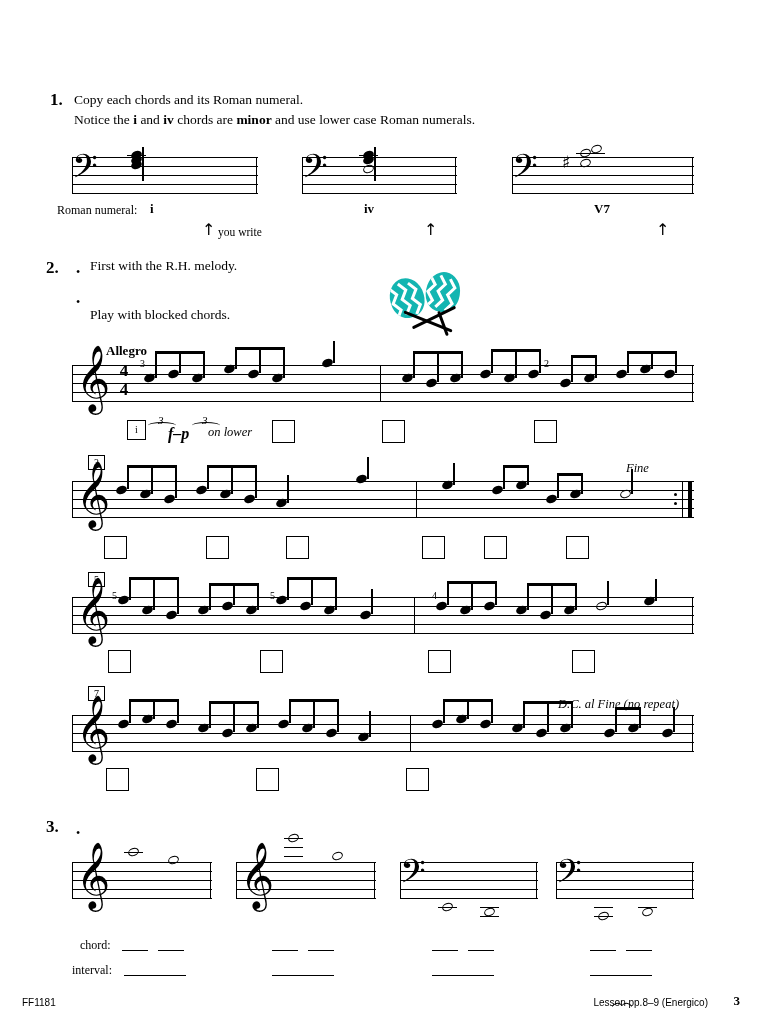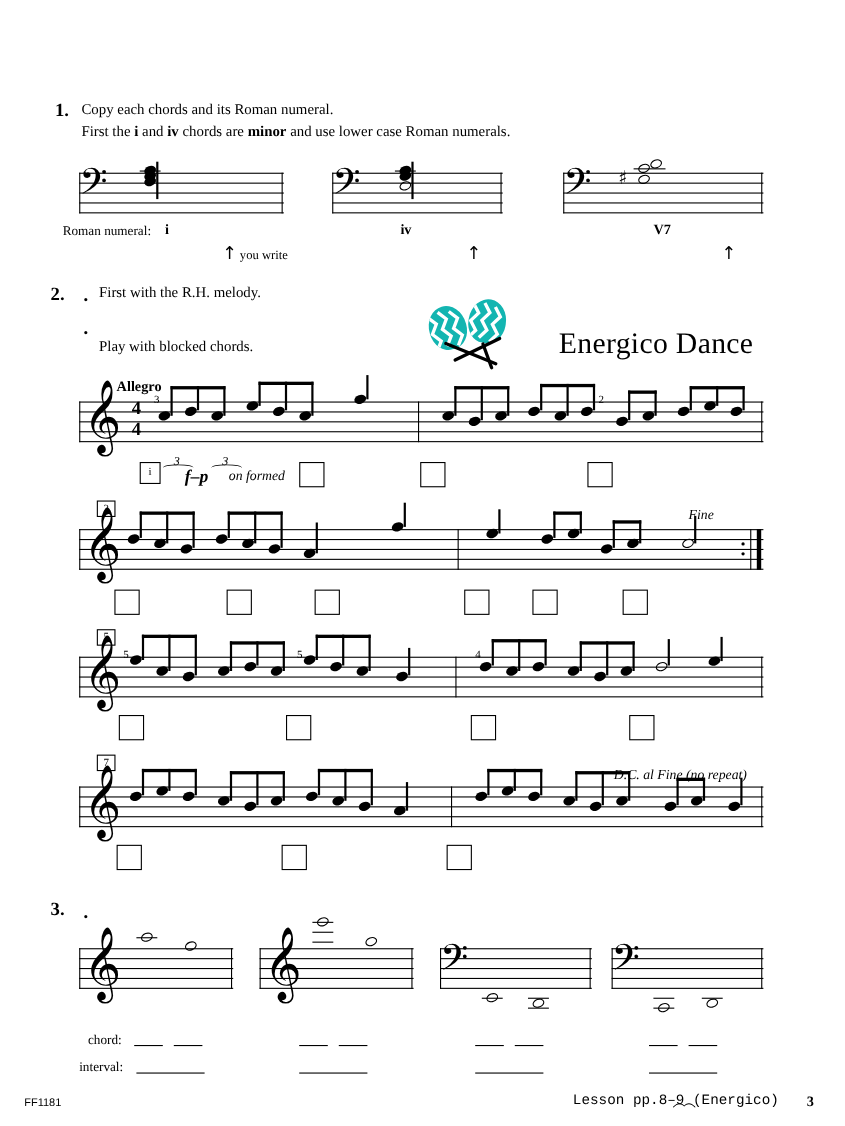--- a/index.html
+++ b/index.html
@@ -242,22 +242,22 @@
     position: absolute;
     left: 22px;
     bottom: 16px;
     font-size: 10px;
     font-family: "Liberation Sans", sans-serif;
   }
   .footer-right {
     position: absolute;
     right: 60px;
     bottom: 16px;
-    font-size: 13px;
-    font-family: Liberation Mono, monospace;
+    font-size: 10px;
+    font-family: Liberation Sans, sans-serif;
   }
   .footer-page {
     position: absolute;
     right: 28px;
     bottom: 15px;
     font-size: 13px;
     font-weight: bold;
   }
   .book-icon {
     position: absolute;
@@ -288,21 +288,21 @@
   }
 </style>
 </head>
 <body>
 
 <div class="page">
 
 
   <div class="num" style="left:50px; top:90px;">1.</div>
   <div class="txt" style="left:74px; top:92px;">Copy each chords and its Roman numeral.</div>
-  <div class="txt" style="left:74px; top:112px;"><span>First the </span><b>i</b><span> and </span><b>iv</b><span> chords are </span><b>minor</b><span> and use lower case Roman numerals.</span></div>
+  <div class="txt" style="left:74px; top:112px;"><span>Notice the </span><b>i</b><span> and </span><b>iv</b><span> chords are </span><b>minor</b><span> and use lower case Roman numerals.</span></div>
 
   <div class="staff" style="left:72px; top:157px; width:186px; height:37px;">
     <div class="ln"></div>
       <div class="ln"></div>
       <div class="ln"></div>
       <div class="ln"></div>
       <div class="ln"></div>
     <div class="barline staff-end-l"></div>
     <div class="barline" style="left:184px;"></div>
     <div class="clef bass">𝄢</div>
@@ -376,21 +376,20 @@
         <path d="M2 6 L8 14 L2 22 L8 30 L2 38" stroke="#ffffff" stroke-width="3" fill="none"></path>
         <path d="M12 4 L18 12 L12 20 L18 28 L12 36" stroke="#ffffff" stroke-width="3" fill="none"></path>
         <path d="M22 6 L28 14 L22 22 L28 30 L22 38" stroke="#ffffff" stroke-width="3" fill="none"></path>
       </svg>
     </div>
     <div class="stick" style="left:14px; top:48px; width:52px; transform:rotate(22deg);"></div>
     <div class="stick" style="left:22px; top:44px; width:48px; transform:rotate(-26deg);"></div>
     <div class="stick" style="left:42px; top:50px; width:26px; transform:rotate(70deg);"></div>
   </div>
 
-  <div class="songtitle" style="left:508px; top:297px;">Energico Dance</div>
 
   <div class="tempo" style="left:106px; top:343px;">Allegro</div>
 
   <div class="staff" style="left:72px; top:365px; width:622px; height:37px;">
     <div class="ln"></div>
       <div class="ln"></div>
       <div class="ln"></div>
       <div class="ln"></div>
       <div class="ln"></div>
     <div class="barline staff-end-l"></div>
@@ -453,21 +452,21 @@
 
   <div class="measure-num" style="left:140px; top:358px;">3</div>
   <div class="measure-num" style="left:544px; top:358px;">2</div>
 
   <div class="measure-box" style="left:127px; top:420px; width:17px; height:18px; line-height:18px;">i</div>
   <div class="triplet" style="left:158px; top:414px;">3</div>
   <div class="slur" style="left:148px; top:422px; width:28px;"></div>
   <div class="dyn" style="left:168px; top:425px;">f–p</div>
   <div class="triplet" style="left:202px; top:414px;">3</div>
   <div class="slur" style="left:192px; top:422px; width:28px;"></div>
-  <div class="expr" style="left:208px; top:425px;">on formed</div>
+  <div class="expr" style="left:208px; top:425px;">on lower</div>
 
   <div class="box" style="left:272px; top:420px;"></div>
   <div class="box" style="left:382px; top:420px;"></div>
   <div class="box" style="left:534px; top:420px;"></div>
 
   <div class="measure-box" style="left:88px; top:455px;">3</div>
   <div class="expr" style="left:626px; top:461px;">Fine</div>
 
   <div class="staff" style="left:72px; top:481px; width:622px; height:37px;">
     <div class="ln"></div>

